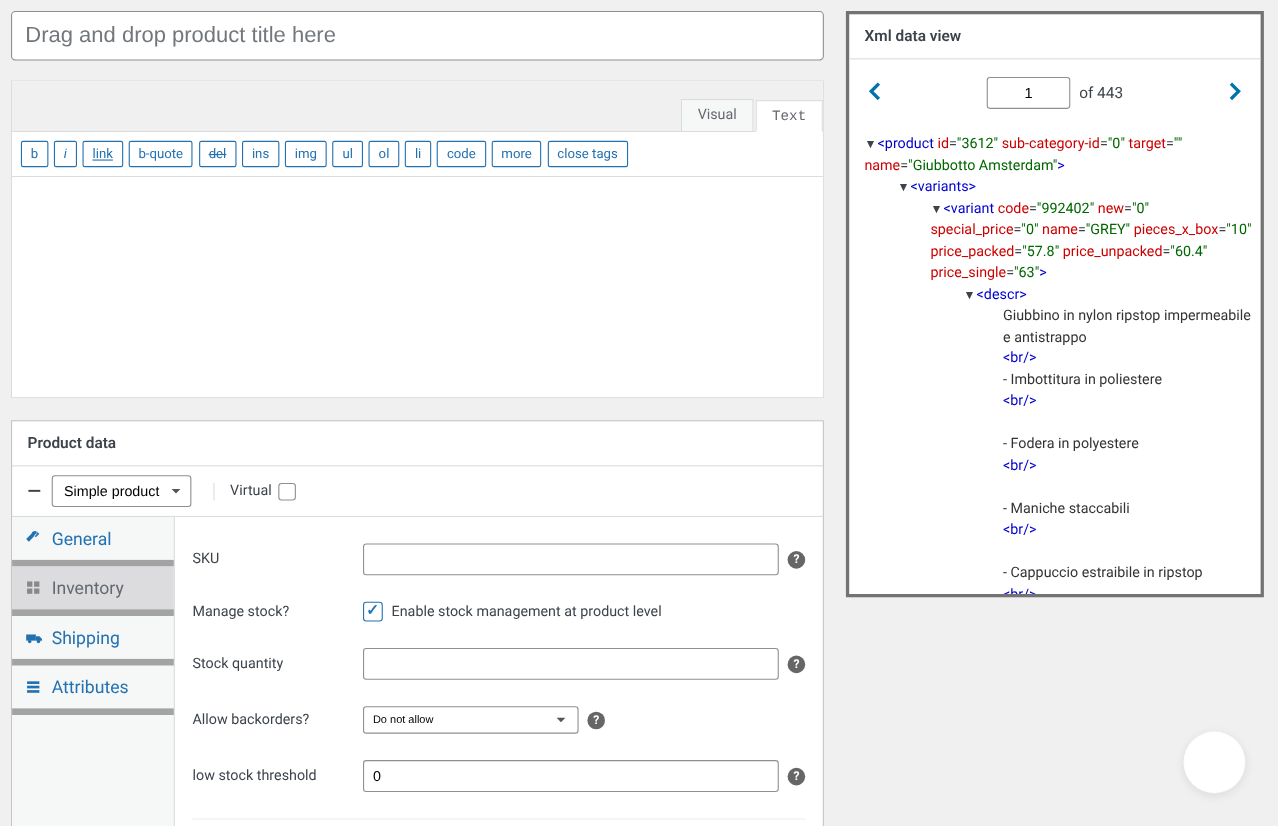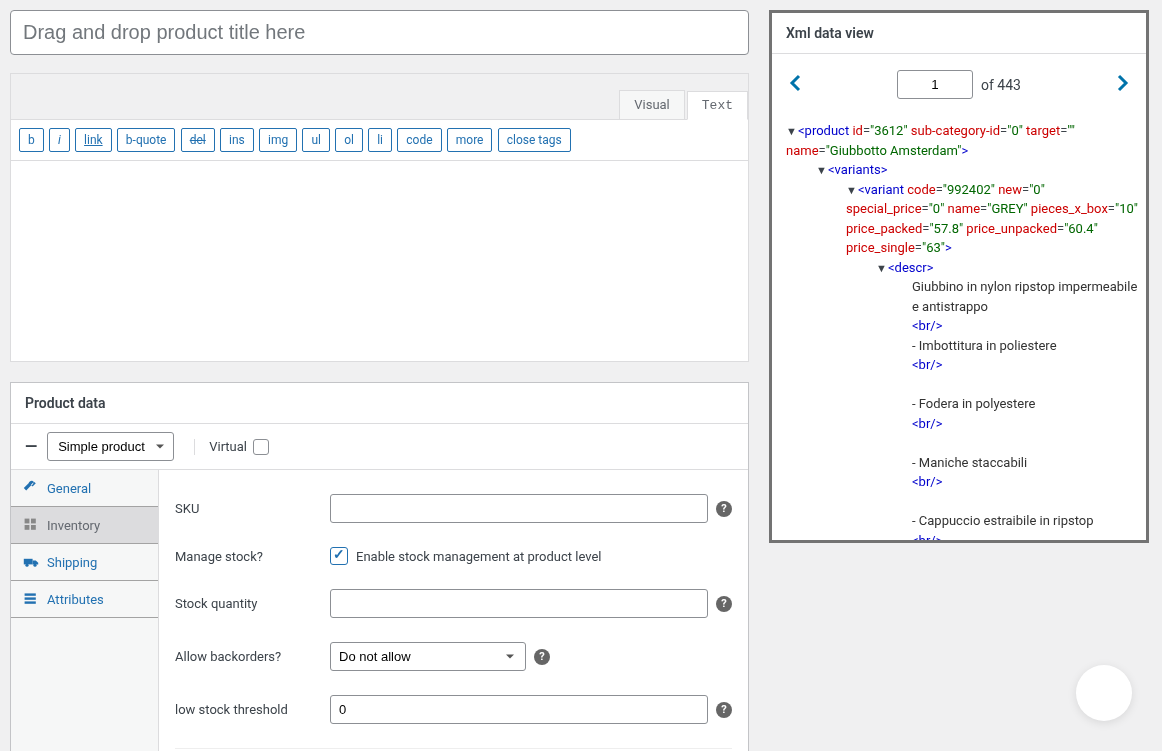--- a/index.html
+++ b/index.html
@@ -143,27 +143,27 @@
   background: #fff;
 }
 .metabox-body { display: flex; }
 .tabs {
   width: 148px;
   background: #f6f7f7;
   border-right: 1px solid #dcdcde;
 }
 .tab-item {
   padding: 10px 12px;
-  border-bottom: 1px solid #a3a3a3;
+  border-bottom: 6px solid #a3a3a3;
   color: #2271b1;
   cursor: pointer;
   display: flex;
   align-items: center;
   gap: 8px;
-  font-size: 13px;
+  font-size: 16px;
 }
 .tab-item.active {
   background: #dcdcde;
   color: #646970;
 }
 .tab-icon { width: 16px; height: 16px; display: inline-block; }
 .tab-content {
   flex: 1;
   padding: 12px 16px;
 }
@@ -201,21 +201,21 @@
   transform: translateY(-30%);
   border: 4px solid transparent;
   border-top-color: #555;
 }
 .small-select {
   width: 196px;
   padding: 6px 8px;
   border: 1px solid #8c8f94;
   border-radius: 3px;
   background: #fff;
-  font-size: 13px;
+  font-size: 10px;
   appearance: none;
 }
 .help-icon {
   width: 16px;
   height: 16px;
   border-radius: 50%;
   background: #666;
   color: #fff;
   display: inline-flex;
   align-items: center;

